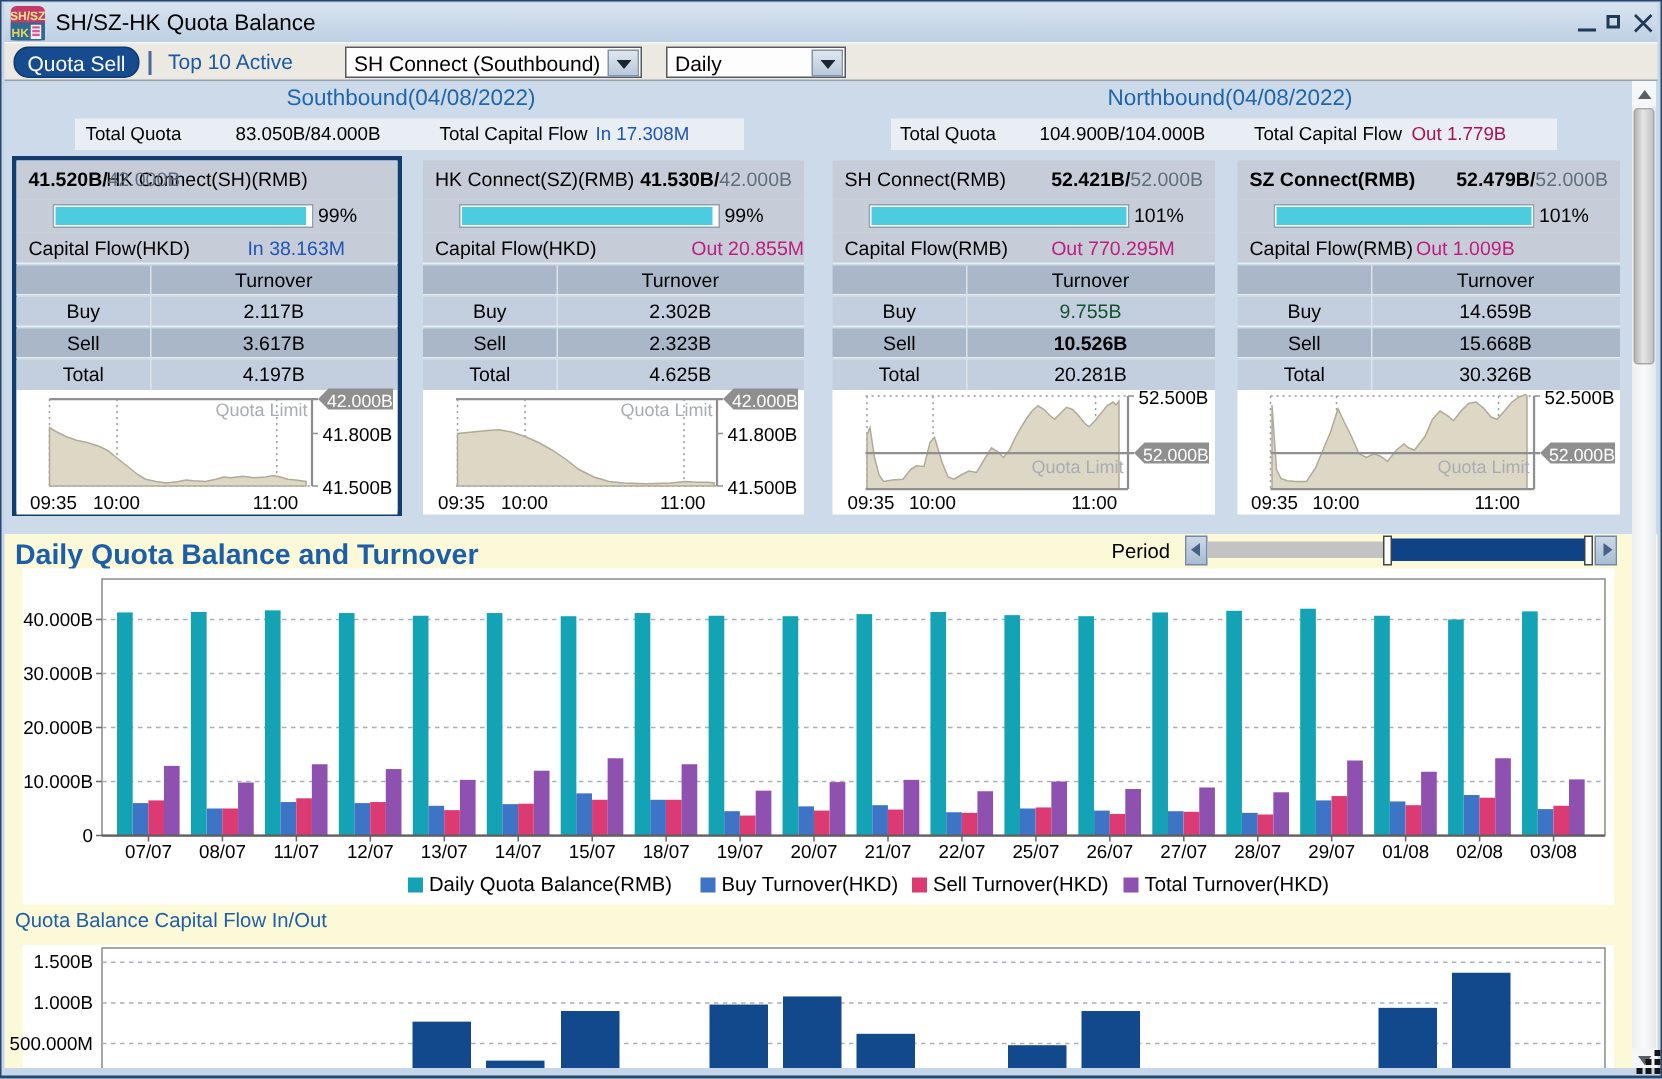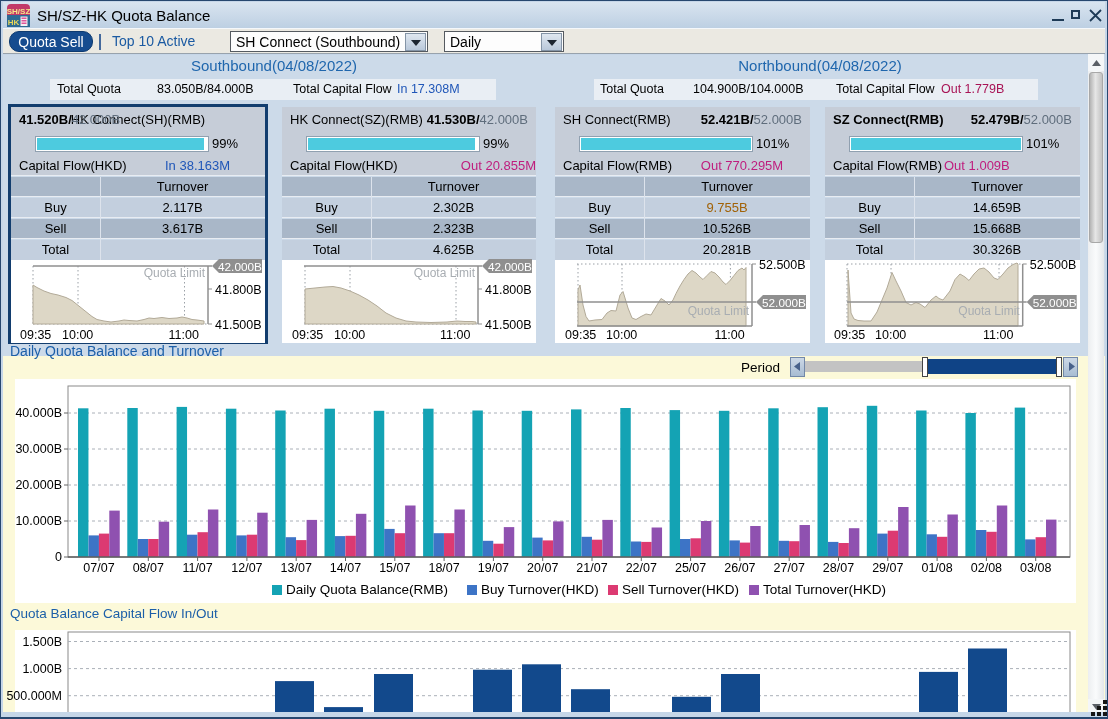--- a/index.html
+++ b/index.html
@@ -97,20 +97,21 @@
     <div style="position:absolute;left:37px;top:138px;width:167px;height:12px;background:#4dcbdf;"></div>
     <div style="position:absolute;left:212px;top:133px;width:44px;height:22px;font-size:13px;line-height:22px;color:#000;">99%</div>
     <div style="position:absolute;left:19px;top:155px;width:160px;height:21px;font-size:13px;line-height:21px;color:#000;">Capital Flow(HKD)</div>
     <div style="position:absolute;left:130px;top:155px;width:135px;height:21px;font-size:13px;line-height:21px;text-align:center;color:#1f56b8;">In 38.163M</div>
     <div style="position:absolute;left:100px;top:177px;width:165px;height:20px;font-size:13px;line-height:20px;text-align:center;color:#000;">Turnover</div>
     <div style="position:absolute;left:11px;top:198px;width:89px;height:20px;font-size:13px;line-height:20px;text-align:center;color:#000;">Buy</div>
     <div style="position:absolute;left:100px;top:198px;width:165px;height:20px;font-size:13px;line-height:20px;text-align:center;color:#000;">2.117B</div>
     <div style="position:absolute;left:11px;top:219px;width:89px;height:20px;font-size:13px;line-height:20px;text-align:center;color:#000;">Sell</div>
     <div style="position:absolute;left:100px;top:219px;width:165px;height:20px;font-size:13px;line-height:20px;text-align:center;color:#000;">3.617B</div>
     <div style="position:absolute;left:11px;top:240px;width:89px;height:20px;font-size:13px;line-height:20px;text-align:center;color:#000;">Total</div>
+    <div style="position:absolute;left:100px;top:240px;width:165px;height:20px;font-size:13px;line-height:20px;text-align:center;color:#000;">4.197B</div>
     <div style="position:absolute;left:282px;top:107px;width:254px;height:26px;background:#c6cdd8;"></div>
     <div style="position:absolute;left:282px;top:133px;width:254px;height:22px;background:#c6cdd8;"></div>
     <div style="position:absolute;left:282px;top:155px;width:254px;height:21px;background:#c6cdd8;border-bottom:1px solid #e8ecf2;"></div>
     <div style="position:absolute;left:282px;top:177px;width:254px;height:20px;background:#a9b7c8;border-bottom:1px solid #e8ecf2;"></div>
     <div style="position:absolute;left:282px;top:198px;width:254px;height:20px;background:#c3cfde;border-bottom:1px solid #e8ecf2;"></div>
     <div style="position:absolute;left:282px;top:219px;width:254px;height:20px;background:#a9b7c8;border-bottom:1px solid #e8ecf2;"></div>
     <div style="position:absolute;left:282px;top:240px;width:254px;height:20px;background:#c3cfde;"></div>
     <div style="position:absolute;left:371px;top:177px;width:1px;height:83px;background:#dde3ec;"></div>
     <div style="position:absolute;left:282px;top:260px;width:254px;height:83px;background:#fff;"></div>
     <div style="position:absolute;left:282px;top:257px;width:254px;height:86px;"><svg width="266" height="86" viewBox="0 0 266 86">
@@ -175,23 +176,23 @@
       </svg></div>
     <div style="position:absolute;left:563px;top:107px;width:239px;height:26px;font-size:13px;line-height:26px;color:#000;white-space:nowrap;">SH Connect(RMB)</div>
     <div style="position:absolute;left:563px;top:107px;width:239px;height:26px;font-size:13px;line-height:26px;text-align:right;white-space:nowrap;"><b style="color:#000;">52.421B/</b><span style="color:#5f6d7c;">52.000B</span></div>
     <div style="position:absolute;left:579px;top:136px;width:174px;height:16px;background:#fff;border:1px solid #90a0b0;"></div>
     <div style="position:absolute;left:581px;top:138px;width:170px;height:12px;background:#4dcbdf;"></div>
     <div style="position:absolute;left:756px;top:133px;width:44px;height:22px;font-size:13px;line-height:22px;color:#000;">101%</div>
     <div style="position:absolute;left:563px;top:155px;width:160px;height:21px;font-size:13px;line-height:21px;color:#000;">Capital Flow(RMB)</div>
     <div style="position:absolute;left:674px;top:155px;width:136px;height:21px;font-size:13px;line-height:21px;text-align:center;color:#bf1d7e;">Out 770.295M</div>
     <div style="position:absolute;left:644px;top:177px;width:166px;height:20px;font-size:13px;line-height:20px;text-align:center;color:#000;">Turnover</div>
     <div style="position:absolute;left:555px;top:198px;width:89px;height:20px;font-size:13px;line-height:20px;text-align:center;color:#000;">Buy</div>
-    <div style="position:absolute;left:644px;top:198px;width:166px;height:20px;font-size:13px;line-height:20px;text-align:center;color:#a16207;">9.755B</div>
+    <div style="position:absolute;left:644px;top:198px;width:166px;height:20px;font-size:13px;line-height:20px;text-align:center;color:#14532d;">9.755B</div>
     <div style="position:absolute;left:555px;top:219px;width:89px;height:20px;font-size:13px;line-height:20px;text-align:center;color:#000;">Sell</div>
-    <div style="position:absolute;left:644px;top:219px;width:166px;height:20px;font-size:13px;line-height:20px;text-align:center;color:#000;">10.526B</div>
+    <div style="position:absolute;left:644px;top:219px;width:166px;height:20px;font-size:13px;line-height:20px;text-align:center;color:#000;font-weight:bold;">10.526B</div>
     <div style="position:absolute;left:555px;top:240px;width:89px;height:20px;font-size:13px;line-height:20px;text-align:center;color:#000;">Total</div>
     <div style="position:absolute;left:644px;top:240px;width:166px;height:20px;font-size:13px;line-height:20px;text-align:center;color:#000;">20.281B</div>
     <div style="position:absolute;left:825px;top:107px;width:255px;height:26px;background:#c6cdd8;"></div>
     <div style="position:absolute;left:825px;top:133px;width:255px;height:22px;background:#c6cdd8;"></div>
     <div style="position:absolute;left:825px;top:155px;width:255px;height:21px;background:#c6cdd8;border-bottom:1px solid #e8ecf2;"></div>
     <div style="position:absolute;left:825px;top:177px;width:255px;height:20px;background:#a9b7c8;border-bottom:1px solid #e8ecf2;"></div>
     <div style="position:absolute;left:825px;top:198px;width:255px;height:20px;background:#c3cfde;border-bottom:1px solid #e8ecf2;"></div>
     <div style="position:absolute;left:825px;top:219px;width:255px;height:20px;background:#a9b7c8;border-bottom:1px solid #e8ecf2;"></div>
     <div style="position:absolute;left:825px;top:240px;width:255px;height:20px;background:#c3cfde;"></div>
     <div style="position:absolute;left:914px;top:177px;width:1px;height:83px;background:#dde3ec;"></div>
@@ -222,21 +223,21 @@
     <div style="position:absolute;left:833px;top:155px;width:160px;height:21px;font-size:13px;line-height:21px;color:#000;">Capital Flow(RMB)</div>
     <div style="position:absolute;left:944px;top:155px;width:136px;height:21px;font-size:13px;line-height:21px;color:#bf1d7e;">Out 1.009B</div>
     <div style="position:absolute;left:914px;top:177px;width:166px;height:20px;font-size:13px;line-height:20px;text-align:center;color:#000;">Turnover</div>
     <div style="position:absolute;left:825px;top:198px;width:89px;height:20px;font-size:13px;line-height:20px;text-align:center;color:#000;">Buy</div>
     <div style="position:absolute;left:914px;top:198px;width:166px;height:20px;font-size:13px;line-height:20px;text-align:center;color:#000;">14.659B</div>
     <div style="position:absolute;left:825px;top:219px;width:89px;height:20px;font-size:13px;line-height:20px;text-align:center;color:#000;">Sell</div>
     <div style="position:absolute;left:914px;top:219px;width:166px;height:20px;font-size:13px;line-height:20px;text-align:center;color:#000;">15.668B</div>
     <div style="position:absolute;left:825px;top:240px;width:89px;height:20px;font-size:13px;line-height:20px;text-align:center;color:#000;">Total</div>
     <div style="position:absolute;left:914px;top:240px;width:166px;height:20px;font-size:13px;line-height:20px;text-align:center;color:#000;">30.326B</div>
     <div style="position:absolute;left:3px;top:356px;width:1102px;height:357px;background:#fcf9d9;"></div>
-    <div style="position:absolute;left:10px;top:343px;width:400px;height:17px;color:#1c5fa8;font-size:14px;">Daily Quota Balance and Turnover</div>
+    <div style="position:absolute;left:10px;top:360px;width:400px;height:17px;color:#1c5fa8;font-size:19px;font-weight:bold;">Daily Quota Balance and Turnover</div>
     <div style="position:absolute;left:741px;top:360px;width:46px;height:17px;color:#000;font-size:13.5px;">Period</div>
     <div style="position:absolute;left:790px;top:357px;width:15px;height:20px;background:linear-gradient(#ccd8e6,#a8bcd2);border:1px solid #7288a8;"></div>
     <div style="position:absolute;left:794px;top:362px;width:7px;height:9px;">
       <svg width="7" height="9" style="display:block">
         <path d="M6 0 L0 4.5 L6 9 Z" fill="#48618a"></path>
       </svg>
     </div>
     <div style="position:absolute;left:805px;top:361px;width:120px;height:11px;background:#c3c3c3;"></div>
     <div style="position:absolute;left:925px;top:359px;width:135px;height:15px;background:#0f4386;"></div>
     <div style="position:absolute;left:922px;top:357px;width:6px;height:20px;background:#fff;border:1px solid #444;"></div>

